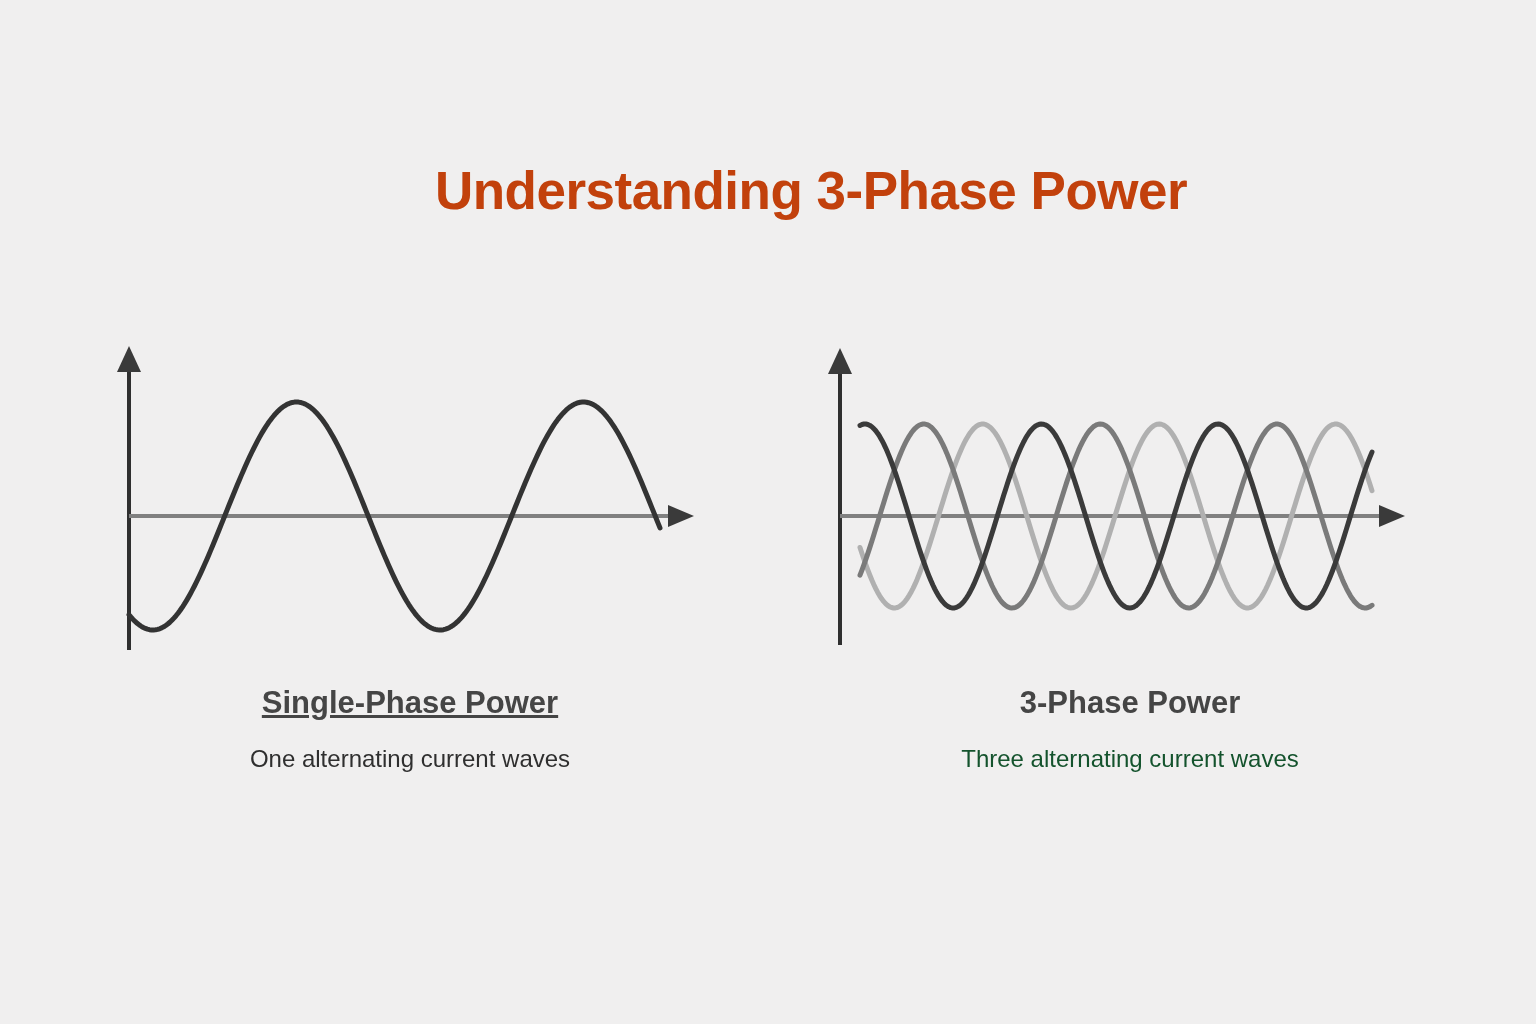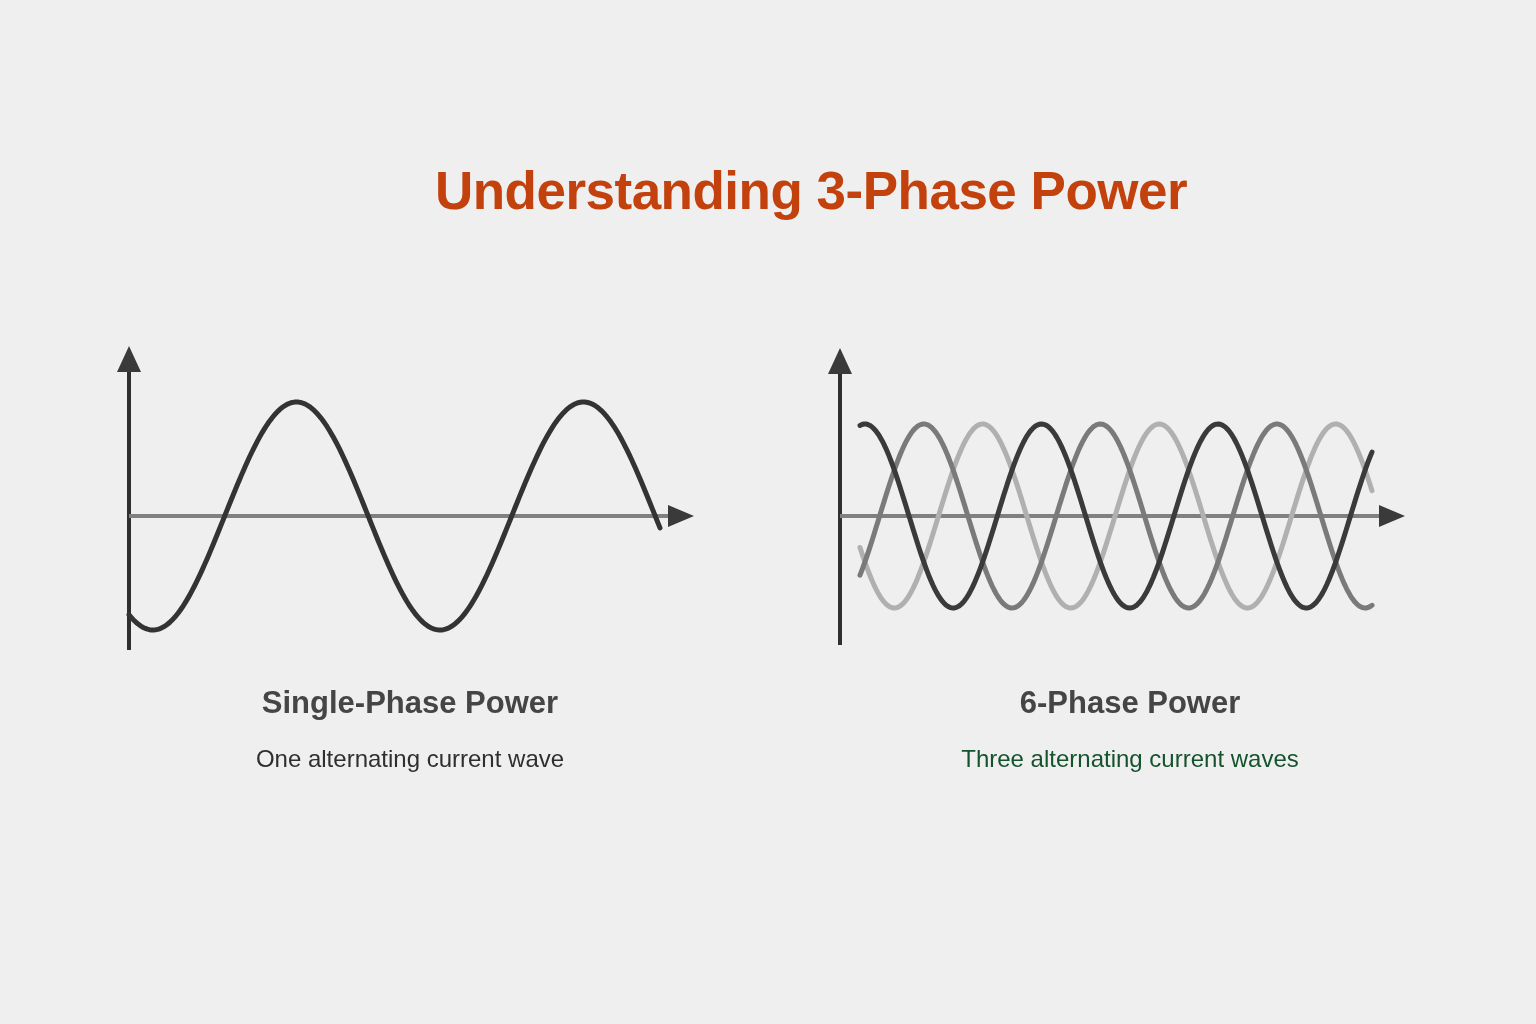--- a/index.html
+++ b/index.html
@@ -80,35 +80,35 @@
 
       <line id="lp-vaxis" x1="69" y1="30" x2="69" y2="320" stroke="#2f2f2f" stroke-width="4"></line>
       <polygon id="lp-varrow" points="69,16 81,42 57,42" fill="#3a3a3a"></polygon>
 
       <line id="lp-haxis" x1="69" y1="186" x2="620" y2="186" stroke="#808080" stroke-width="4"></line>
       <polygon id="lp-harrow" points="634,186 608,175 608,197" fill="#3a3a3a"></polygon>
 
       <path id="lp-wave-0" fill="none" stroke="#333333" stroke-width="5" stroke-linecap="round" stroke-linejoin="round" d="M69.00 284.73 L71.04 287.18 L73.08 289.42 L75.13 291.46 L77.17 293.29 L79.21 294.91 L81.25 296.30 L83.30 297.48 L85.34 298.43 L87.38 299.16 L89.42 299.67 L91.47 299.94 L93.51 299.99 L95.55 299.81 L97.59 299.40 L99.63 298.77 L101.68 297.91 L103.72 296.83 L105.76 295.52 L107.80 294.00 L109.85 292.26 L111.89 290.31 L113.93 288.15 L115.97 285.79 L118.02 283.22 L120.06 280.47 L122.10 277.52 L124.14 274.39 L126.18 271.09 L128.23 267.61 L130.27 263.97 L132.31 260.18 L134.35 256.23 L136.40 252.15 L138.44 247.93 L140.48 243.60 L142.52 239.14 L144.57 234.58 L146.61 229.92 L148.65 225.18 L150.69 220.35 L152.73 215.46 L154.78 210.51 L156.82 205.51 L158.86 200.47 L160.90 195.40 L162.95 190.32 L164.99 185.22 L167.03 180.13 L169.07 175.04 L171.12 169.98 L173.16 164.95 L175.20 159.97 L177.24 155.03 L179.28 150.16 L181.33 145.36 L183.37 140.64 L185.41 136.01 L187.45 131.48 L189.50 127.06 L191.54 122.76 L193.58 118.58 L195.62 114.54 L197.67 110.64 L199.71 106.90 L201.75 103.31 L203.79 99.88 L205.83 96.63 L207.88 93.56 L209.92 90.67 L211.96 87.97 L214.00 85.47 L216.05 83.16 L218.09 81.07 L220.13 79.18 L222.17 77.51 L224.22 76.05 L226.26 74.82 L228.30 73.80 L230.34 73.01 L232.38 72.45 L234.43 72.11 L236.47 72.00 L238.51 72.12 L240.55 72.46 L242.60 73.04 L244.64 73.83 L246.68 74.86 L248.72 76.10 L250.77 77.57 L252.81 79.25 L254.85 81.14 L256.89 83.24 L258.93 85.55 L260.98 88.06 L263.02 90.77 L265.06 93.66 L267.10 96.74 L269.15 100.00 L271.19 103.43 L273.23 107.03 L275.27 110.78 L277.32 114.69 L279.36 118.73 L281.40 122.91 L283.44 127.22 L285.48 131.64 L287.53 136.18 L289.57 140.81 L291.61 145.53 L293.65 150.34 L295.70 155.21 L297.74 160.15 L299.78 165.13 L301.82 170.16 L303.87 175.23 L305.91 180.31 L307.95 185.40 L309.99 190.50 L312.03 195.59 L314.08 200.65 L316.12 205.69 L318.16 210.69 L320.20 215.64 L322.25 220.53 L324.29 225.35 L326.33 230.09 L328.37 234.75 L330.42 239.30 L332.46 243.75 L334.50 248.09 L336.54 252.30 L338.58 256.38 L340.63 260.32 L342.67 264.11 L344.71 267.74 L346.75 271.21 L348.80 274.51 L350.84 277.63 L352.88 280.57 L354.92 283.32 L356.97 285.88 L359.01 288.23 L361.05 290.39 L363.09 292.33 L365.13 294.06 L367.18 295.58 L369.22 296.87 L371.26 297.95 L373.30 298.80 L375.35 299.42 L377.39 299.82 L379.43 299.99 L381.47 299.94 L383.52 299.65 L385.56 299.14 L387.60 298.40 L389.64 297.44 L391.68 296.26 L393.73 294.85 L395.77 293.23 L397.81 291.39 L399.85 289.34 L401.90 287.09 L403.94 284.63 L405.98 281.98 L408.02 279.14 L410.07 276.11 L412.11 272.89 L414.15 269.51 L416.19 265.96 L418.23 262.25 L420.28 258.38 L422.32 254.37 L424.36 250.23 L426.40 245.96 L428.45 241.56 L430.49 237.06 L432.53 232.45 L434.57 227.75 L436.62 222.97 L438.66 218.11 L440.70 213.19 L442.74 208.22 L444.78 203.20 L446.83 198.14 L448.87 193.07 L450.91 187.97 L452.95 182.88 L455.00 177.79 L457.04 172.71 L459.08 167.67 L461.12 162.66 L463.17 157.69 L465.21 152.79 L467.25 147.95 L469.29 143.18 L471.33 138.50 L473.38 133.92 L475.42 129.44 L477.46 125.07 L479.50 120.83 L481.55 116.71 L483.59 112.73 L485.63 108.90 L487.67 105.23 L489.72 101.71 L491.76 98.37 L493.80 95.20 L495.84 92.21 L497.88 89.40 L499.93 86.79 L501.97 84.38 L504.01 82.18 L506.05 80.18 L508.10 78.39 L510.14 76.81 L512.18 75.46 L514.22 74.32 L516.27 73.41 L518.31 72.72 L520.35 72.26 L522.39 72.03 L524.43 72.03 L526.48 72.25 L528.52 72.70 L530.56 73.37 L532.60 74.28 L534.65 75.40 L536.69 76.75 L538.73 78.31 L540.77 80.09 L542.82 82.08 L544.86 84.28 L546.90 86.68 L548.94 89.28 L550.98 92.08 L553.03 95.06 L555.07 98.22 L557.11 101.56 L559.15 105.07 L561.20 108.73 L563.24 112.56 L565.28 116.53 L567.32 120.64 L569.37 124.88 L571.41 129.24 L573.45 133.71 L575.49 138.29 L577.53 142.97 L579.58 147.73 L581.62 152.57 L583.66 157.47 L585.70 162.43 L587.75 167.44 L589.79 172.49 L591.83 177.56 L593.87 182.65 L595.92 187.74 L597.96 192.84 L600.00 197.92"></path>
     </svg>
 
-    <div class="panel-heading" style="color: rgb(69, 69, 69);">Single-Phase Power</div>
-    <div class="panel-sub" style="color: rgb(47, 47, 47);">One alternating current wave</div>
+    <div class="panel-heading" style="color: rgb(69, 69, 69); text-decoration: underline;">Single-Phase Power</div>
+    <div class="panel-sub" style="color: rgb(47, 47, 47);">One alternating current waves</div>
   </div>
 
   <div class="panel panel-right">
     <svg class="wave-canvas" viewBox="0 0 700 340">
 
       <line id="rp-vaxis" x1="60" y1="32" x2="60" y2="315" stroke="#2f2f2f" stroke-width="4"></line>
       <polygon id="rp-varrow" points="60,18 72,44 48,44" fill="#3a3a3a"></polygon>
 
       <line id="rp-haxis" x1="60" y1="186" x2="610" y2="186" stroke="#808080" stroke-width="4"></line>
       <polygon id="rp-harrow" points="625,186 599,175 599,197" fill="#3a3a3a"></polygon>
 
       <path id="rp-wave-2" fill="none" stroke="#b0b0b0" stroke-width="5" stroke-linecap="round" stroke-linejoin="round" d="M80.00 217.47 L81.97 223.44 L83.94 229.24 L85.91 234.82 L87.88 240.16 L89.85 245.23 L91.82 250.02 L93.78 254.48 L95.75 258.62 L97.72 262.40 L99.69 265.80 L101.66 268.81 L103.63 271.41 L105.60 273.60 L107.57 275.35 L109.54 276.67 L111.51 277.54 L113.48 277.96 L115.45 277.93 L117.42 277.45 L119.38 276.52 L121.35 275.14 L123.32 273.33 L125.29 271.09 L127.26 268.43 L129.23 265.36 L131.20 261.91 L133.17 258.08 L135.14 253.90 L137.11 249.39 L139.08 244.57 L141.05 239.45 L143.02 234.08 L144.98 228.47 L146.95 222.65 L148.92 216.65 L150.89 210.50 L152.86 204.23 L154.83 197.87 L156.80 191.46 L158.77 185.01 L160.74 178.57 L162.71 172.17 L164.68 165.83 L166.65 159.60 L168.62 153.49 L170.58 147.55 L172.55 141.79 L174.52 136.25 L176.49 130.95 L178.46 125.92 L180.43 121.19 L182.40 116.78 L184.37 112.70 L186.34 108.99 L188.31 105.66 L190.28 102.71 L192.25 100.18 L194.22 98.07 L196.18 96.39 L198.15 95.15 L200.12 94.36 L202.09 94.02 L204.06 94.12 L206.03 94.68 L208.00 95.69 L209.97 97.14 L211.94 99.03 L213.91 101.34 L215.88 104.07 L217.85 107.20 L219.82 110.72 L221.78 114.61 L223.75 118.85 L225.72 123.42 L227.69 128.29 L229.66 133.45 L231.63 138.87 L233.60 144.52 L235.57 150.37 L237.54 156.40 L239.51 162.57 L241.48 168.86 L243.45 175.23 L245.42 181.65 L247.38 188.10 L249.35 194.53 L251.32 200.93 L253.29 207.25 L255.26 213.46 L257.23 219.55 L259.20 225.46 L261.17 231.18 L263.14 236.69 L265.11 241.94 L267.08 246.91 L269.05 251.59 L271.02 255.95 L272.98 259.96 L274.95 263.61 L276.92 266.88 L278.89 269.75 L280.86 272.21 L282.83 274.25 L284.80 275.85 L286.77 277.02 L288.74 277.73 L290.71 278.00 L292.68 277.81 L294.65 277.18 L296.62 276.09 L298.58 274.56 L300.55 272.60 L302.52 270.22 L304.49 267.42 L306.46 264.22 L308.43 260.63 L310.40 256.68 L312.37 252.38 L314.34 247.76 L316.31 242.84 L318.28 237.63 L320.25 232.17 L322.22 226.49 L324.18 220.60 L326.15 214.55 L328.12 208.35 L330.09 202.05 L332.06 195.67 L334.03 189.24 L336.00 182.79 L337.97 176.36 L339.94 169.98 L341.91 163.67 L343.88 157.48 L345.85 151.42 L347.82 145.54 L349.78 139.85 L351.75 134.39 L353.72 129.18 L355.69 124.26 L357.66 119.63 L359.63 115.33 L361.60 111.38 L363.57 107.80 L365.54 104.60 L367.51 101.79 L369.48 99.41 L371.45 97.44 L373.42 95.91 L375.38 94.83 L377.35 94.19 L379.32 94.00 L381.29 94.27 L383.26 94.98 L385.23 96.14 L387.20 97.74 L389.17 99.78 L391.14 102.24 L393.11 105.11 L395.08 108.37 L397.05 112.02 L399.02 116.03 L400.98 120.39 L402.95 125.07 L404.92 130.04 L406.89 135.29 L408.86 140.79 L410.83 146.52 L412.80 152.43 L414.77 158.51 L416.74 164.73 L418.71 171.05 L420.68 177.44 L422.65 183.88 L424.62 190.32 L426.58 196.75 L428.55 203.12 L430.52 209.41 L432.49 215.58 L434.46 221.61 L436.43 227.46 L438.40 233.11 L440.37 238.53 L442.34 243.69 L444.31 248.56 L446.28 253.13 L448.25 257.37 L450.22 261.26 L452.18 264.78 L454.15 267.92 L456.12 270.65 L458.09 272.96 L460.06 274.85 L462.03 276.30 L464.00 277.31 L465.97 277.88 L467.94 277.99 L469.91 277.64 L471.88 276.85 L473.85 275.61 L475.82 273.94 L477.78 271.83 L479.75 269.30 L481.72 266.36 L483.69 263.02 L485.66 259.31 L487.63 255.24 L489.60 250.83 L491.57 246.10 L493.54 241.07 L495.51 235.77 L497.48 230.23 L499.45 224.48 L501.42 218.53 L503.38 212.43 L505.35 206.19 L507.32 199.85 L509.29 193.45 L511.26 187.01 L513.23 180.57 L515.20 174.15 L517.17 167.79 L519.14 161.52 L521.11 155.37 L523.08 149.37 L525.05 143.55 L527.02 137.94 L528.98 132.57 L530.95 127.45 L532.92 122.63 L534.89 118.11 L536.86 113.93 L538.83 110.10 L540.80 106.65 L542.77 103.58 L544.74 100.92 L546.71 98.68 L548.68 96.87 L550.65 95.49 L552.62 94.56 L554.58 94.07 L556.55 94.04 L558.52 94.46 L560.49 95.33 L562.46 96.64 L564.43 98.40 L566.40 100.58 L568.37 103.18 L570.34 106.19 L572.31 109.59 L574.28 113.37 L576.25 117.50 L578.22 121.97 L580.18 126.75 L582.15 131.82 L584.12 137.16 L586.09 142.74 L588.06 148.54 L590.03 154.51 L592.00 160.64"></path>
       <path id="rp-wave-1" fill="none" stroke="#7a7a7a" stroke-width="5" stroke-linecap="round" stroke-linejoin="round" d="M80.00 245.14 L81.97 240.06 L83.94 234.71 L85.91 229.13 L87.88 223.33 L89.85 217.35 L91.82 211.22 L93.78 204.96 L95.75 198.61 L97.72 192.20 L99.69 185.75 L101.66 179.31 L103.63 172.90 L105.60 166.56 L107.57 160.31 L109.54 154.19 L111.51 148.22 L113.48 142.44 L115.45 136.87 L117.42 131.54 L119.38 126.49 L121.35 121.72 L123.32 117.27 L125.29 113.15 L127.26 109.40 L129.23 106.02 L131.20 103.03 L133.17 100.45 L135.14 98.29 L137.11 96.56 L139.08 95.27 L141.05 94.43 L143.02 94.03 L144.98 94.09 L146.95 94.60 L148.92 95.55 L150.89 96.95 L152.86 98.79 L154.83 101.06 L156.80 103.74 L158.77 106.82 L160.74 110.30 L162.71 114.15 L164.68 118.35 L166.65 122.88 L168.62 127.72 L170.58 132.85 L172.55 138.24 L174.52 143.86 L176.49 149.69 L178.46 155.70 L180.43 161.85 L182.40 168.13 L184.37 174.49 L186.34 180.91 L188.31 187.36 L190.28 193.80 L192.25 200.20 L194.22 206.53 L196.18 212.76 L198.15 218.85 L200.12 224.79 L202.09 230.54 L204.06 236.07 L206.03 241.35 L208.00 246.36 L209.97 251.07 L211.94 255.47 L213.91 259.52 L215.88 263.21 L217.85 266.52 L219.82 269.44 L221.78 271.95 L223.75 274.04 L225.72 275.69 L227.69 276.91 L229.66 277.67 L231.63 277.99 L233.60 277.86 L235.57 277.27 L237.54 276.24 L239.51 274.76 L241.48 272.85 L243.45 270.51 L245.42 267.76 L247.38 264.60 L249.35 261.06 L251.32 257.15 L253.29 252.90 L255.26 248.31 L257.23 243.42 L259.20 238.24 L261.17 232.81 L263.14 227.15 L265.11 221.29 L267.08 215.25 L269.05 209.07 L271.02 202.78 L272.98 196.40 L274.95 189.98 L276.92 183.53 L278.89 177.10 L280.86 170.71 L282.83 164.39 L284.80 158.18 L286.77 152.11 L288.74 146.20 L290.71 140.49 L292.68 135.01 L294.65 129.77 L296.62 124.81 L298.58 120.15 L300.55 115.81 L302.52 111.82 L304.49 108.19 L306.46 104.94 L308.43 102.10 L310.40 99.66 L312.37 97.65 L314.34 96.07 L316.31 94.93 L318.28 94.24 L320.25 94.00 L322.22 94.21 L324.18 94.87 L326.15 95.98 L328.12 97.54 L330.09 99.52 L332.06 101.93 L334.03 104.76 L336.00 107.98 L337.97 111.58 L339.94 115.56 L341.91 119.87 L343.88 124.51 L345.85 129.46 L347.82 134.68 L349.78 140.15 L351.75 145.85 L353.72 151.74 L355.69 157.81 L357.66 164.01 L359.63 170.32 L361.60 176.70 L363.57 183.13 L365.54 189.58 L367.51 196.01 L369.48 202.39 L371.45 208.69 L373.42 214.88 L375.38 220.92 L377.35 226.80 L379.32 232.47 L381.29 237.92 L383.26 243.11 L385.23 248.02 L387.20 252.62 L389.17 256.90 L391.14 260.83 L393.11 264.40 L395.08 267.58 L397.05 270.35 L399.02 272.72 L400.98 274.66 L402.95 276.16 L404.92 277.22 L406.89 277.83 L408.86 278.00 L410.83 277.71 L412.80 276.97 L414.77 275.78 L416.74 274.15 L418.71 272.09 L420.68 269.61 L422.65 266.72 L424.62 263.43 L426.58 259.76 L428.55 255.72 L430.52 251.35 L432.49 246.66 L434.46 241.66 L436.43 236.40 L438.40 230.88 L440.37 225.15 L442.34 219.22 L444.31 213.13 L446.28 206.91 L448.25 200.59 L450.22 194.19 L452.18 187.75 L454.15 181.31 L456.12 174.89 L458.09 168.52 L460.06 162.24 L462.03 156.07 L464.00 150.05 L465.97 144.21 L467.94 138.57 L469.91 133.17 L471.88 128.03 L473.85 123.17 L475.82 118.61 L477.78 114.39 L479.75 110.52 L481.72 107.03 L483.69 103.92 L485.66 101.21 L487.63 98.92 L489.60 97.05 L491.57 95.62 L493.54 94.64 L495.51 94.11 L497.48 94.02 L499.45 94.39 L501.42 95.21 L503.38 96.47 L505.35 98.17 L507.32 100.31 L509.29 102.86 L511.26 105.82 L513.23 109.18 L515.20 112.91 L517.17 117.01 L519.14 121.44 L521.11 126.19 L523.08 131.23 L525.05 136.54 L527.02 142.09 L528.98 147.86 L530.95 153.82 L532.92 159.93 L534.89 166.17 L536.86 172.51 L538.83 178.92 L540.80 185.36 L542.77 191.80 L544.74 198.22 L546.71 204.57 L548.68 210.84 L550.65 216.98 L552.62 222.97 L554.58 228.78 L556.55 234.37 L558.52 239.74 L560.49 244.83 L562.46 249.64 L564.43 254.14 L566.40 258.30 L568.37 262.11 L570.34 265.54 L572.31 268.58 L574.28 271.22 L576.25 273.44 L578.22 275.23 L580.18 276.58 L582.15 277.48 L584.12 277.94 L586.09 277.95 L588.06 277.50 L590.03 276.61 L592.00 275.27"></path>
       <path id="rp-wave-0" fill="none" stroke="#3a3a3a" stroke-width="5" stroke-linecap="round" stroke-linejoin="round" d="M80.00 95.40 L81.97 94.50 L83.94 94.05 L85.91 94.06 L87.88 94.51 L89.85 95.42 L91.82 96.77 L93.78 98.56 L95.75 100.77 L97.72 103.41 L99.69 106.45 L101.66 109.88 L103.63 113.69 L105.60 117.85 L107.57 122.34 L109.54 127.15 L111.51 132.24 L113.48 137.60 L115.45 143.20 L117.42 149.01 L119.38 155.00 L121.35 161.14 L123.32 167.40 L125.29 173.76 L127.26 180.17 L129.23 186.62 L131.20 193.06 L133.17 199.46 L135.14 205.80 L137.11 212.05 L139.08 218.16 L141.05 224.12 L143.02 229.89 L144.98 235.44 L146.95 240.75 L148.92 245.80 L150.89 250.55 L152.86 254.98 L154.83 259.07 L156.80 262.81 L158.77 266.16 L160.74 269.13 L162.71 271.68 L164.68 273.82 L166.65 275.52 L168.62 276.79 L170.58 277.61 L172.55 277.98 L174.52 277.89 L176.49 277.36 L178.46 276.38 L180.43 274.95 L182.40 273.09 L184.37 270.80 L186.34 268.10 L188.31 264.99 L190.28 261.49 L192.25 257.62 L194.22 253.40 L196.18 248.85 L198.15 243.99 L200.12 238.85 L202.09 233.45 L204.06 227.81 L206.03 221.97 L208.00 215.95 L209.97 209.79 L211.94 203.51 L213.91 197.14 L215.88 190.72 L217.85 184.27 L219.82 177.83 L221.78 171.44 L223.75 165.11 L225.72 158.89 L227.69 152.80 L229.66 146.87 L231.63 141.14 L233.60 135.62 L235.57 130.36 L237.54 125.36 L239.51 120.67 L241.48 116.29 L243.45 112.26 L245.42 108.59 L247.38 105.30 L249.35 102.40 L251.32 99.92 L253.29 97.86 L255.26 96.23 L257.23 95.04 L259.20 94.30 L261.17 94.00 L263.14 94.16 L265.11 94.78 L267.08 95.83 L269.05 97.34 L271.02 99.27 L272.98 101.64 L274.95 104.41 L276.92 107.59 L278.89 111.15 L280.86 115.08 L282.83 119.36 L284.80 123.96 L286.77 128.87 L288.74 134.06 L290.71 139.51 L292.68 145.18 L294.65 151.06 L296.62 157.10 L298.58 163.29 L300.55 169.59 L302.52 175.97 L304.49 182.39 L306.46 188.84 L308.43 195.27 L310.40 201.66 L312.37 207.97 L314.34 214.17 L316.31 220.23 L318.28 226.13 L320.25 231.83 L322.22 237.30 L324.18 242.52 L326.15 247.47 L328.12 252.11 L330.09 256.43 L332.06 260.40 L334.03 264.01 L336.00 267.23 L337.97 270.06 L339.94 272.47 L341.91 274.46 L343.88 276.01 L345.85 277.12 L347.82 277.79 L349.78 278.00 L351.75 277.76 L353.72 277.07 L355.69 275.94 L357.66 274.36 L359.63 272.35 L361.60 269.92 L363.57 267.07 L365.54 263.82 L367.51 260.20 L369.48 256.21 L371.45 251.87 L373.42 247.21 L375.38 242.25 L377.35 237.01 L379.32 231.53 L381.29 225.82 L383.26 219.91 L385.23 213.84 L387.20 207.63 L389.17 201.32 L391.14 194.93 L393.11 188.49 L395.08 182.05 L397.05 175.62 L399.02 169.25 L400.98 162.95 L402.95 156.77 L404.92 150.74 L406.89 144.87 L408.86 139.21 L410.83 133.78 L412.80 128.60 L414.77 123.71 L416.74 119.12 L418.71 114.86 L420.68 110.95 L422.65 107.41 L424.62 104.25 L426.58 101.50 L428.55 99.16 L430.52 97.24 L432.49 95.77 L434.46 94.73 L436.43 94.14 L438.40 94.01 L440.37 94.32 L442.34 95.09 L444.31 96.30 L446.28 97.96 L448.25 100.04 L450.22 102.55 L452.18 105.46 L454.15 108.78 L456.12 112.47 L458.09 116.52 L460.06 120.91 L462.03 125.62 L464.00 130.63 L465.97 135.91 L467.94 141.44 L469.91 147.19 L471.88 153.12 L473.85 159.22 L475.82 165.45 L477.78 171.78 L479.75 178.18 L481.72 184.62 L483.69 191.06 L485.66 197.48 L487.63 203.85 L489.60 210.12 L491.57 216.28 L493.54 222.29 L495.51 228.12 L497.48 233.74 L499.45 239.13 L501.42 244.26 L503.38 249.10 L505.35 253.64 L507.32 257.84 L509.29 261.69 L511.26 265.16 L513.23 268.25 L515.20 270.94 L517.17 273.20 L519.14 275.04 L521.11 276.44 L523.08 277.40 L525.05 277.91 L527.02 277.97 L528.98 277.58 L530.95 276.73 L532.92 275.44 L534.89 273.72 L536.86 271.56 L538.83 268.98 L540.80 265.99 L542.77 262.62 L544.74 258.86 L546.71 254.75 L548.68 250.30 L550.65 245.53 L552.62 240.48 L554.58 235.15 L556.55 229.58 L558.52 223.80 L560.49 217.84 L562.46 211.71 L564.43 205.47 L566.40 199.12 L568.37 192.71 L570.34 186.27 L572.31 179.83 L574.28 173.42 L576.25 167.07 L578.22 160.81 L580.18 154.67 L582.15 148.69 L584.12 142.90 L586.09 137.31 L588.06 131.96 L590.03 126.88 L592.00 122.09"></path>
     </svg>
 
-    <div class="panel-heading" style="color: rgb(69, 69, 69);">6-Phase Power</div>
+    <div class="panel-heading" style="color: rgb(69, 69, 69);">3-Phase Power</div>
     <div class="panel-sub" style="color: #14532d;">Three alternating current waves</div>
   </div>
 
 </div>
 
 </body></html>

